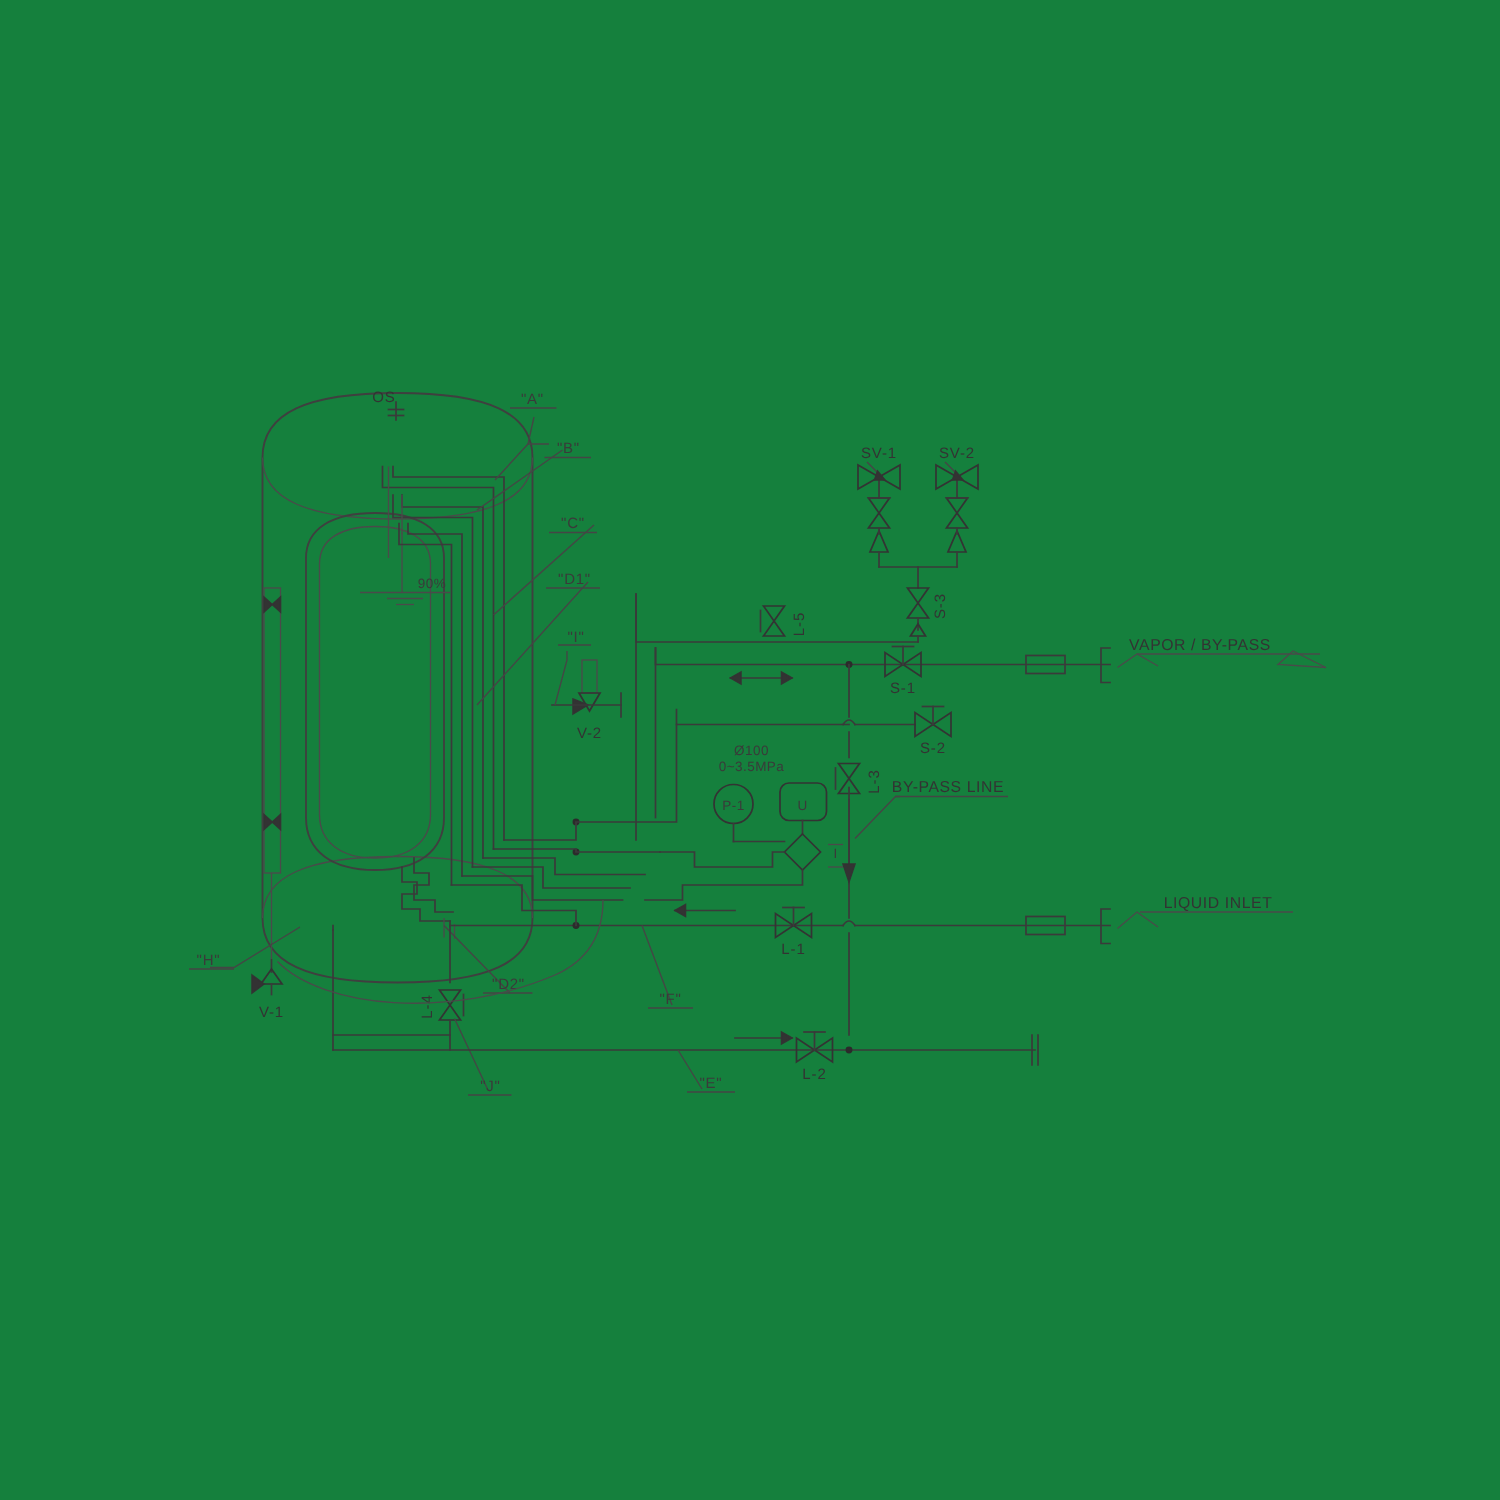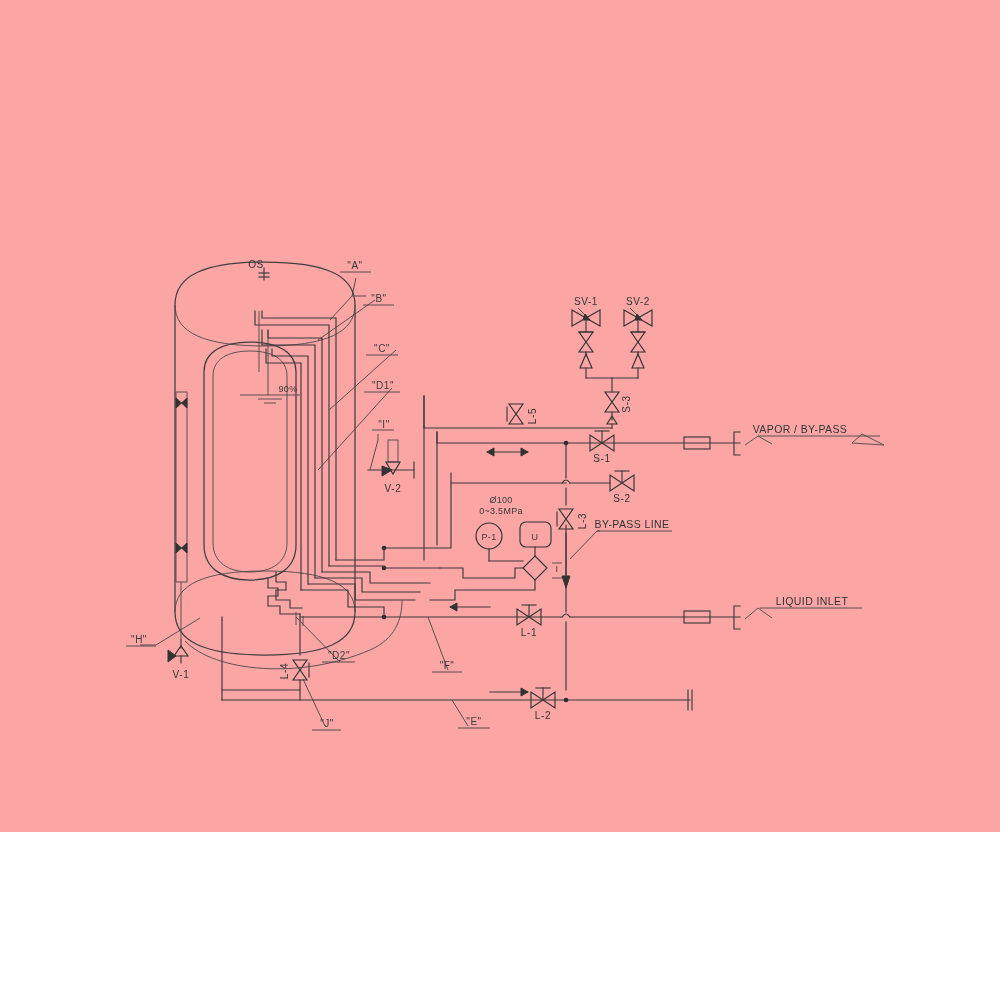--- a/index.html
+++ b/index.html
@@ -9,22 +9,22 @@
   }
   body {
     width: 1000px;
     height: 1000px;
     font-family: "Liberation Sans", sans-serif;
     overflow: hidden;
   }
   #diagram-root {
     position: relative;
     width: 1000px;
-    height: 832px;
-    background: #fca5a5;
+    height: 1000px;
+    background: #15803d;
   }
   svg.pid {
     display: block;
     width: 1000px;
     height: 1000px;
   }
   .ln {
     stroke: #3a3a3a;
     stroke-width: 1.15;
     fill: none;

